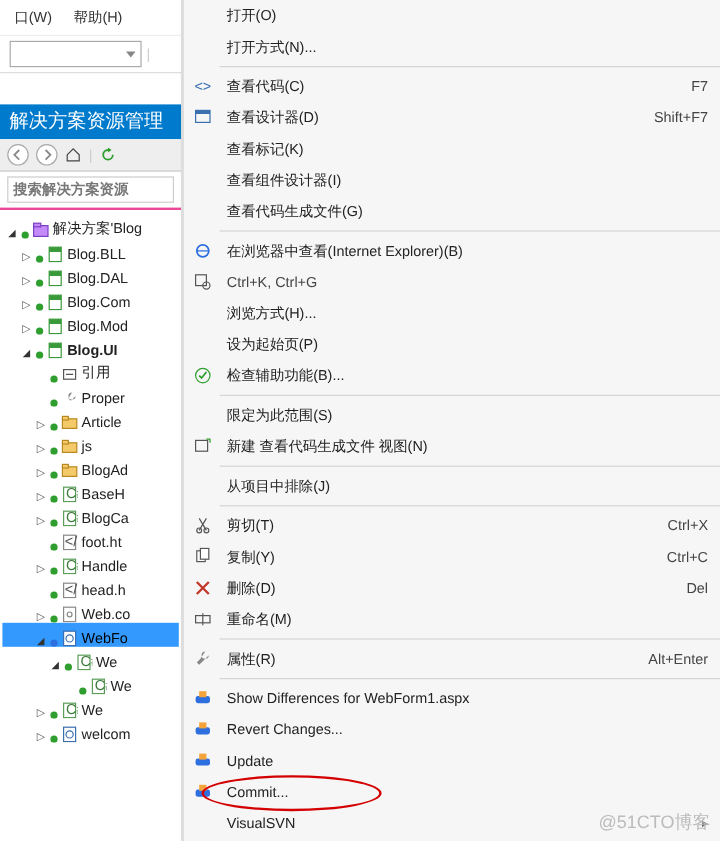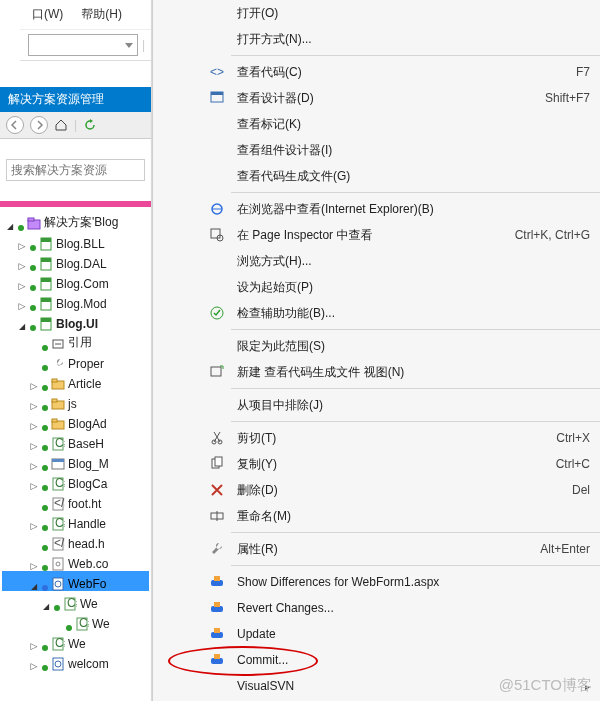--- a/index.html
+++ b/index.html
@@ -5,55 +5,55 @@
   * { box-sizing: border-box; margin: 0; padding: 0; font-family: "Microsoft YaHei", "Segoe UI", sans-serif; font-size: 12px; }
   body { width: 600px; height: 701px; background: #fff; overflow: hidden; position: relative; }
 
   .menubar { display: flex; gap: 18px; padding: 6px 12px; color: #333; border-bottom: 1px solid #eee; }
   .menubar span { cursor: default; }
 
   .toolbar-row { display: flex; align-items: center; padding: 4px 8px; border-bottom: 1px solid #ddd; gap:4px;}
   .combo { flex:0 0 110px; height:22px; border:1px solid #aaa; background:#fff; display:flex; align-items:center; justify-content:flex-end; padding:0 4px;}
   .combo svg { opacity:.7; }
 
-  .panel-title { background: #007acc; color: #fff; padding: 4px 8px; font-size:12px; }
+  .panel-title { background: #007acc; color: #fff; padding: 4px 8px; font-size:16px; }
   .panel-tools { display:flex; align-items:center; gap:6px; padding:4px 6px; border-bottom:1px solid #ccc; background:#eee;}
   .panel-tools .circ { width:18px; height:18px; border:1px solid #aaa; border-radius:50%; display:flex; align-items:center; justify-content:center; background:#fff;}
 
-  .search-row { padding:20px 6px; border-bottom:6px solid #ec4899; }
+  .search-row { padding:4px 6px; border-bottom:2px solid #ec4899;font-weight:bold; }
   .search-row .sinput { width:100%; height:22px; border:1px solid #ccc; padding:0 4px; color:#444; background:#fff; display:flex; align-items:center;}
 
   .tree { padding: 4px 2px; color:#222; user-select:none; }
   .tree .row { display:flex; align-items:flex-end; height:20px; white-space:nowrap; overflow:hidden; gap:3px; }
   .tree .row.sel { background:#3399ff; color:#000000; }
   .caret { width:10px; display:inline-flex; justify-content:center; color:#555;}
   .caret.open::before { content:"◢"; font-size:8px; color:#333;}
   .caret.closed::before { content:"▷"; font-size:9px; color:#555;}
   .dot { width:6px; height:6px; border-radius:50%; display:inline-block;}
   .dot.green { background:#2e9e2e; }
   .dot.blue { background:#2e6fe0; }
   .ic { width:14px; height:14px; display:inline-flex; align-items:center; justify-content:center; }
   .ic svg { display:block; }
   .bold { font-weight:700; }
   .ind { display:inline-block; }
 
   
-  .ctx { position:absolute; left:152px; top:0; width:448px; height:701px; background:#f6f6f6; border-left:1px solid #d0d0d0; box-shadow:-1px 0 2px rgba(0,0,0,.05);padding-left:48px; }
+  .ctx { position:absolute; left:152px; top:0; width:448px; height:701px; background:#f6f6f6; border-left:1px solid #d0d0d0; box-shadow:-1px 0 2px rgba(0,0,0,.05); }
   .ctx .mrow { display:flex; align-items:center; height:26px; padding:0 10px 0 6px; gap:10px; color:#222;}
   .ctx .micon { width:20px; height:20px; display:flex; align-items:center; justify-content:center; }
   .ctx .mlabel { flex:1; }
   .ctx .mshort { color:#444; }
   .ctx .sub::after { content:"▸"; color:#555; font-size:10px; margin-left:4px;}
   .ctx hr { border:none; border-top:1px solid #d5d5d5; margin:3px 0 3px 30px; }
 
   .ring { position:absolute; left:168px; top:646px; width:150px; height:30px; border:2px solid #d40000; border-radius:50%/50%; pointer-events:none; }
   .watermark { position:absolute; right:8px; bottom:6px; color:#bbb; font-size:15px; pointer-events:none;}
   
   .left { position:absolute; left:0; top:0; width:152px; height:701px; background:#fff; border-right:1px solid #e0e0e0; overflow:hidden;}
-  .left .menubar, .left .toolbar-row { width:170px;margin-left:20px; }
+  .left .menubar, .left .toolbar-row { width:170px; }
 </style>
 </head>
 <body>
 
 <div class="left">
   <div class="menubar">
     <span>口(W)</span>
     <span>帮助(H)</span>
   </div>
   <div class="toolbar-row">
@@ -243,32 +243,20 @@
           </svg>
         </span>
       <span class="">BaseH</span>
     </div>
       <div class="row ">
       <span class="ind" style="width:24px"></span>
       <span class="caret closed"></span>
       <span class="dot green"></span>
       <span class="ic">
           <svg width="14" height="14" viewBox="0 0 14 14">
-            <rect x="1" y="2" width="12" height="10" fill="#fff" stroke="#777"></rect>
-            <rect x="1" y="2" width="12" height="3" fill="#5a8ac6"></rect>
-          </svg>
-        </span>
-      <span class="">Blog_M</span>
-    </div>
-      <div class="row ">
-      <span class="ind" style="width:24px"></span>
-      <span class="caret closed"></span>
-      <span class="dot green"></span>
-      <span class="ic">
-          <svg width="14" height="14" viewBox="0 0 14 14">
             <rect x="2" y="1" width="10" height="12" fill="#fff" stroke="#5a9e5a"></rect>
             <text x="4" y="10" font-size="7" fill="#3a7a3a">C#</text>
           </svg>
         </span>
       <span class="">BlogCa</span>
     </div>
       <div class="row ">
       <span class="ind" style="width:24px"></span>
       <span class="caret "></span>
       <span class="dot green"></span>
@@ -436,21 +424,20 @@
         <span class="mlabel">在浏览器中查看(Internet Explorer)(B)</span>
 
       </div>
     <div class="mrow ">
         <span class="micon">
         <svg width="16" height="16" viewBox="0 0 16 16">
           <rect x="2" y="2" width="9" height="9" fill="none" stroke="#555"></rect>
           <circle cx="11" cy="11" r="3" fill="none" stroke="#555"></circle>
         </svg>
       </span>
-        <span class="mlabel">在 Page Inspector 中查看</span>
         <span class="mshort">Ctrl+K, Ctrl+G</span>
       </div>
     <div class="mrow ">
         <span class="micon"></span>
         <span class="mlabel">浏览方式(H)...</span>
 
       </div>
     <div class="mrow ">
         <span class="micon"></span>
         <span class="mlabel">设为起始页(P)</span>

